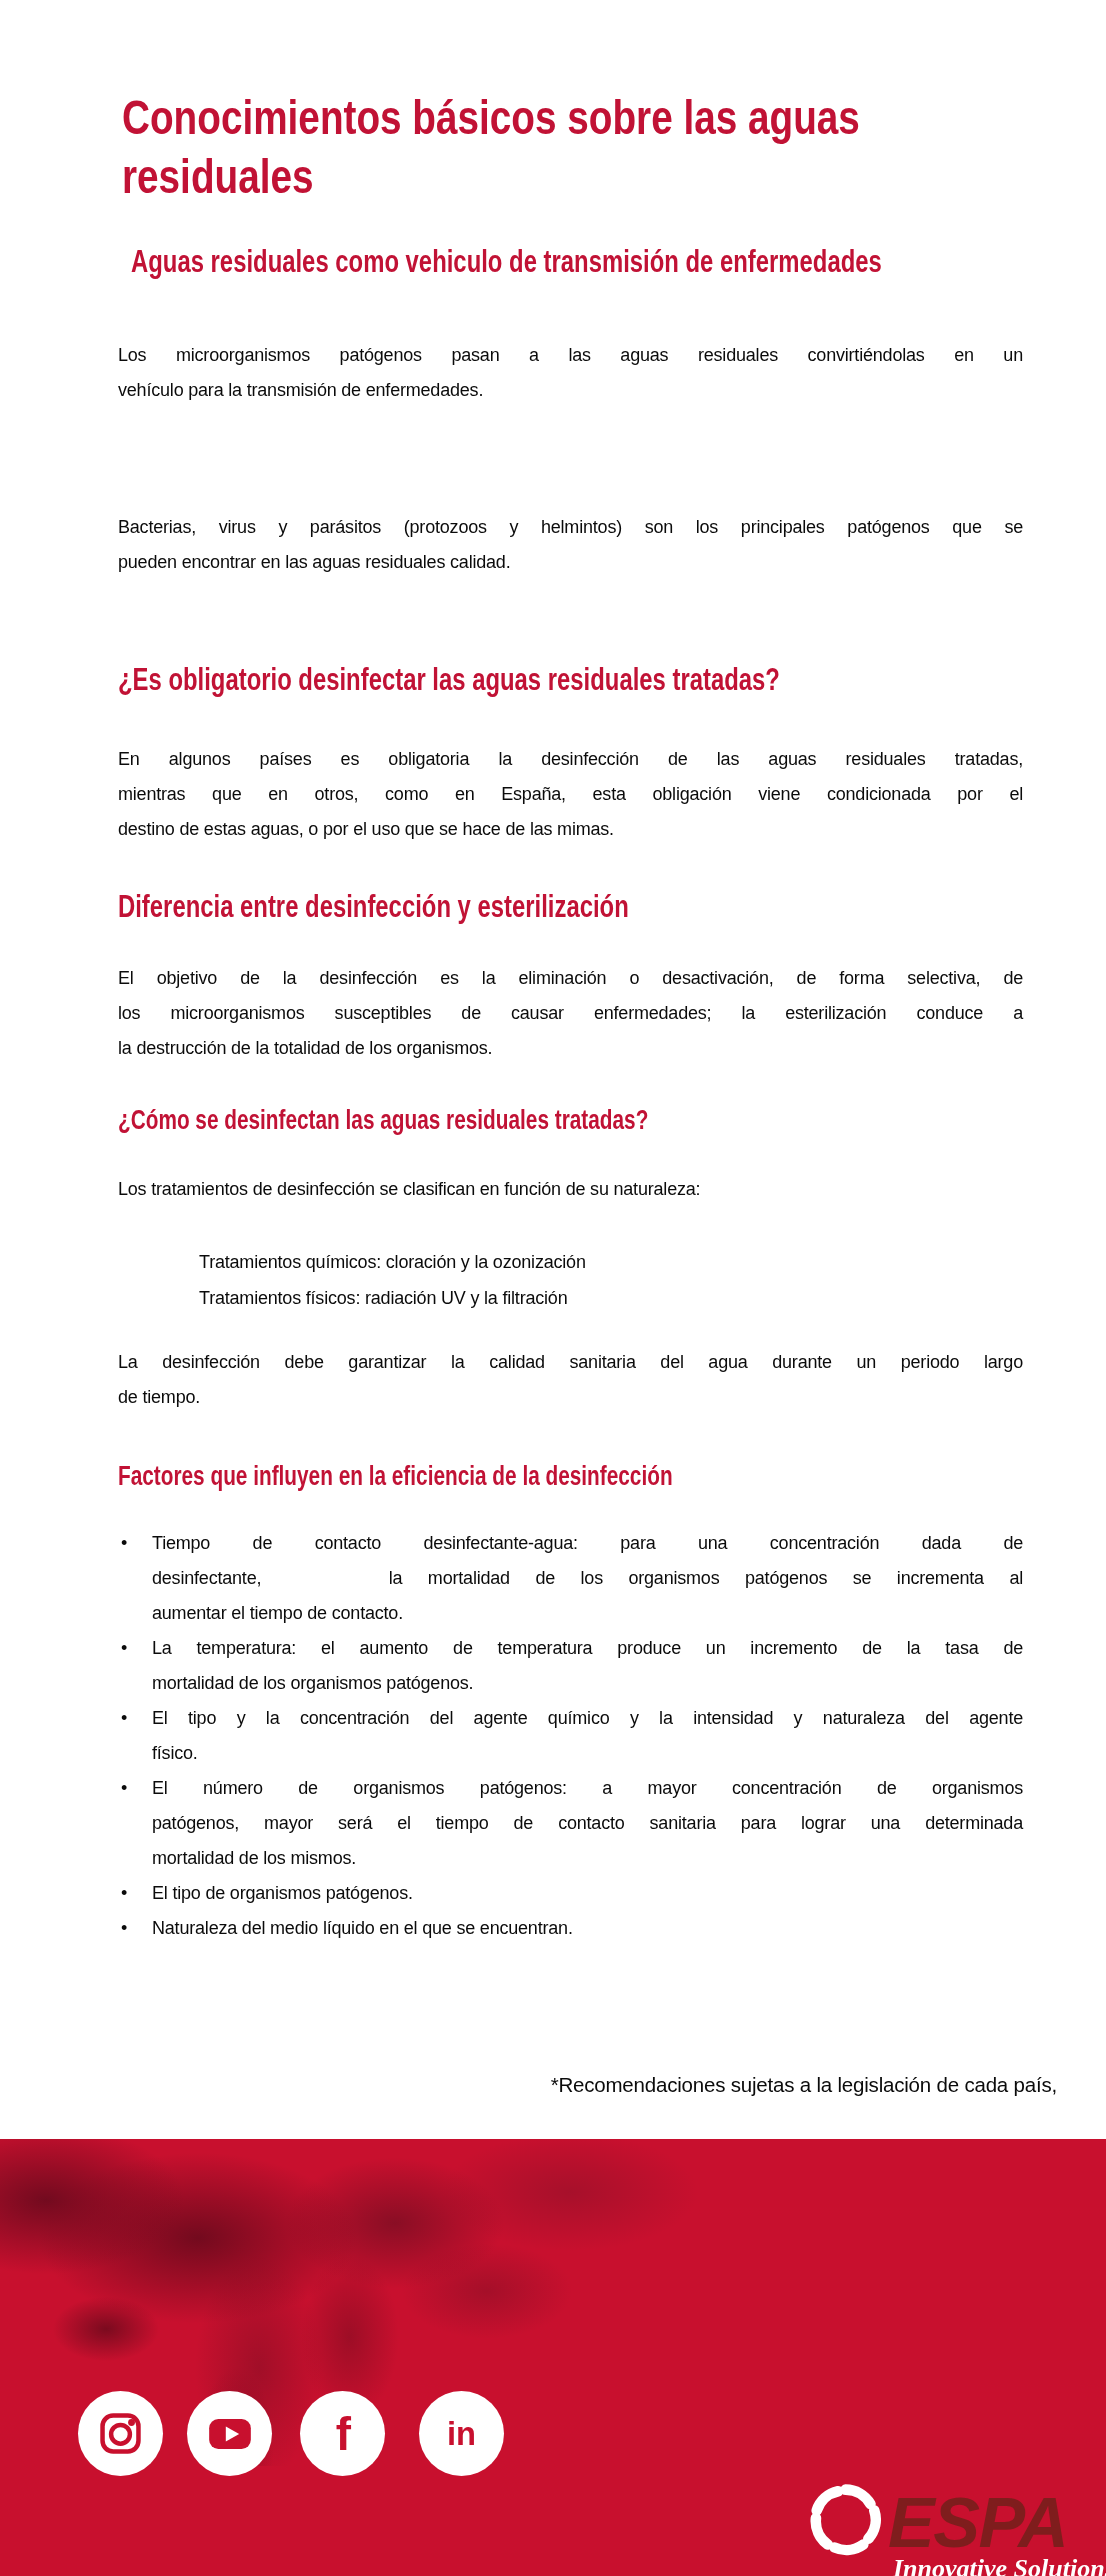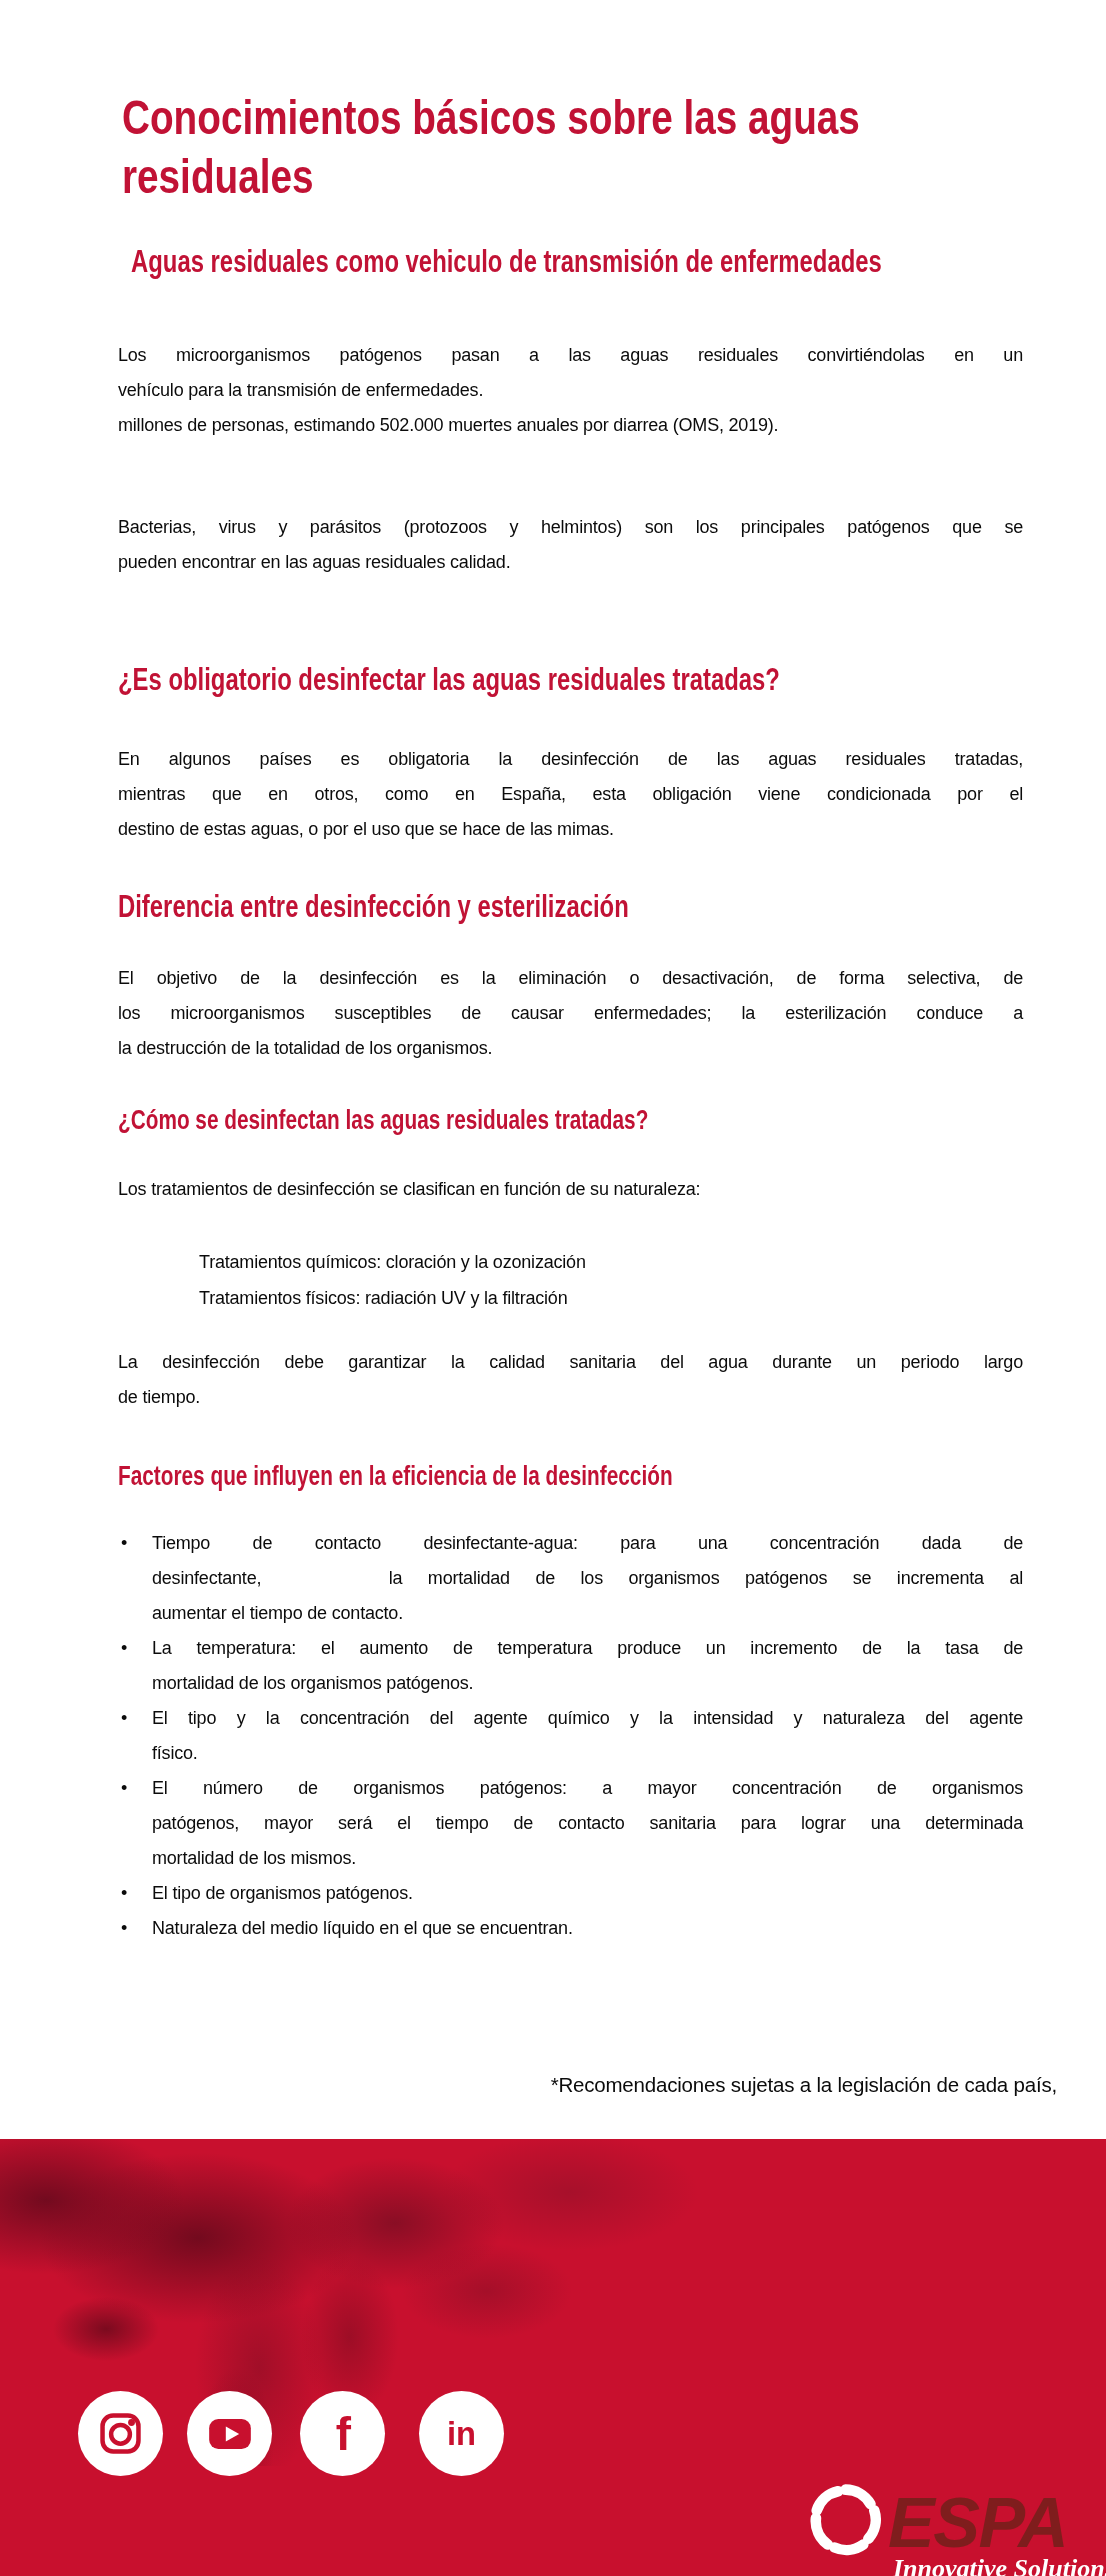--- a/index.html
+++ b/index.html
@@ -92,21 +92,20 @@
       <div class="tline">Conocimientos básicos sobre las aguas</div>
       <div class="tline">residuales</div>
     </div>
 
   <div class="subtitle">Aguas residuales como vehiculo de transmisión de enfermedades</div>
 
   <div id="content">
       <div class="blk para" style="top: 338px;">
         <div class="line j">Los microorganismos patógenos pasan a las aguas residuales convirtiéndolas en un</div>
         <div class="line">vehículo para la transmisión de enfermedades.</div>
-        <div class="line">millones de personas, estimando 502.000 muertes anuales por diarrea (OMS, 2019).</div>
       </div>
       <div class="blk para" style="top: 510px;">
         <div class="line j">Bacterias, virus y parásitos (protozoos y helmintos) son los principales patógenos que se</div>
         <div class="line">pueden encontrar en las aguas residuales calidad.</div>
       </div>
       <div class="blk h2" style="top: 661px;">¿Es obligatorio desinfectar las aguas residuales tratadas?</div>
       <div class="blk para" style="top: 742px;">
         <div class="line j">En algunos países es obligatoria la desinfección de las aguas residuales tratadas,</div>
         <div class="line j">mientras que en otros, como en España, esta obligación viene condicionada por el</div>
         <div class="line">destino de estas aguas, o por el uso que se hace de las mimas.</div>

